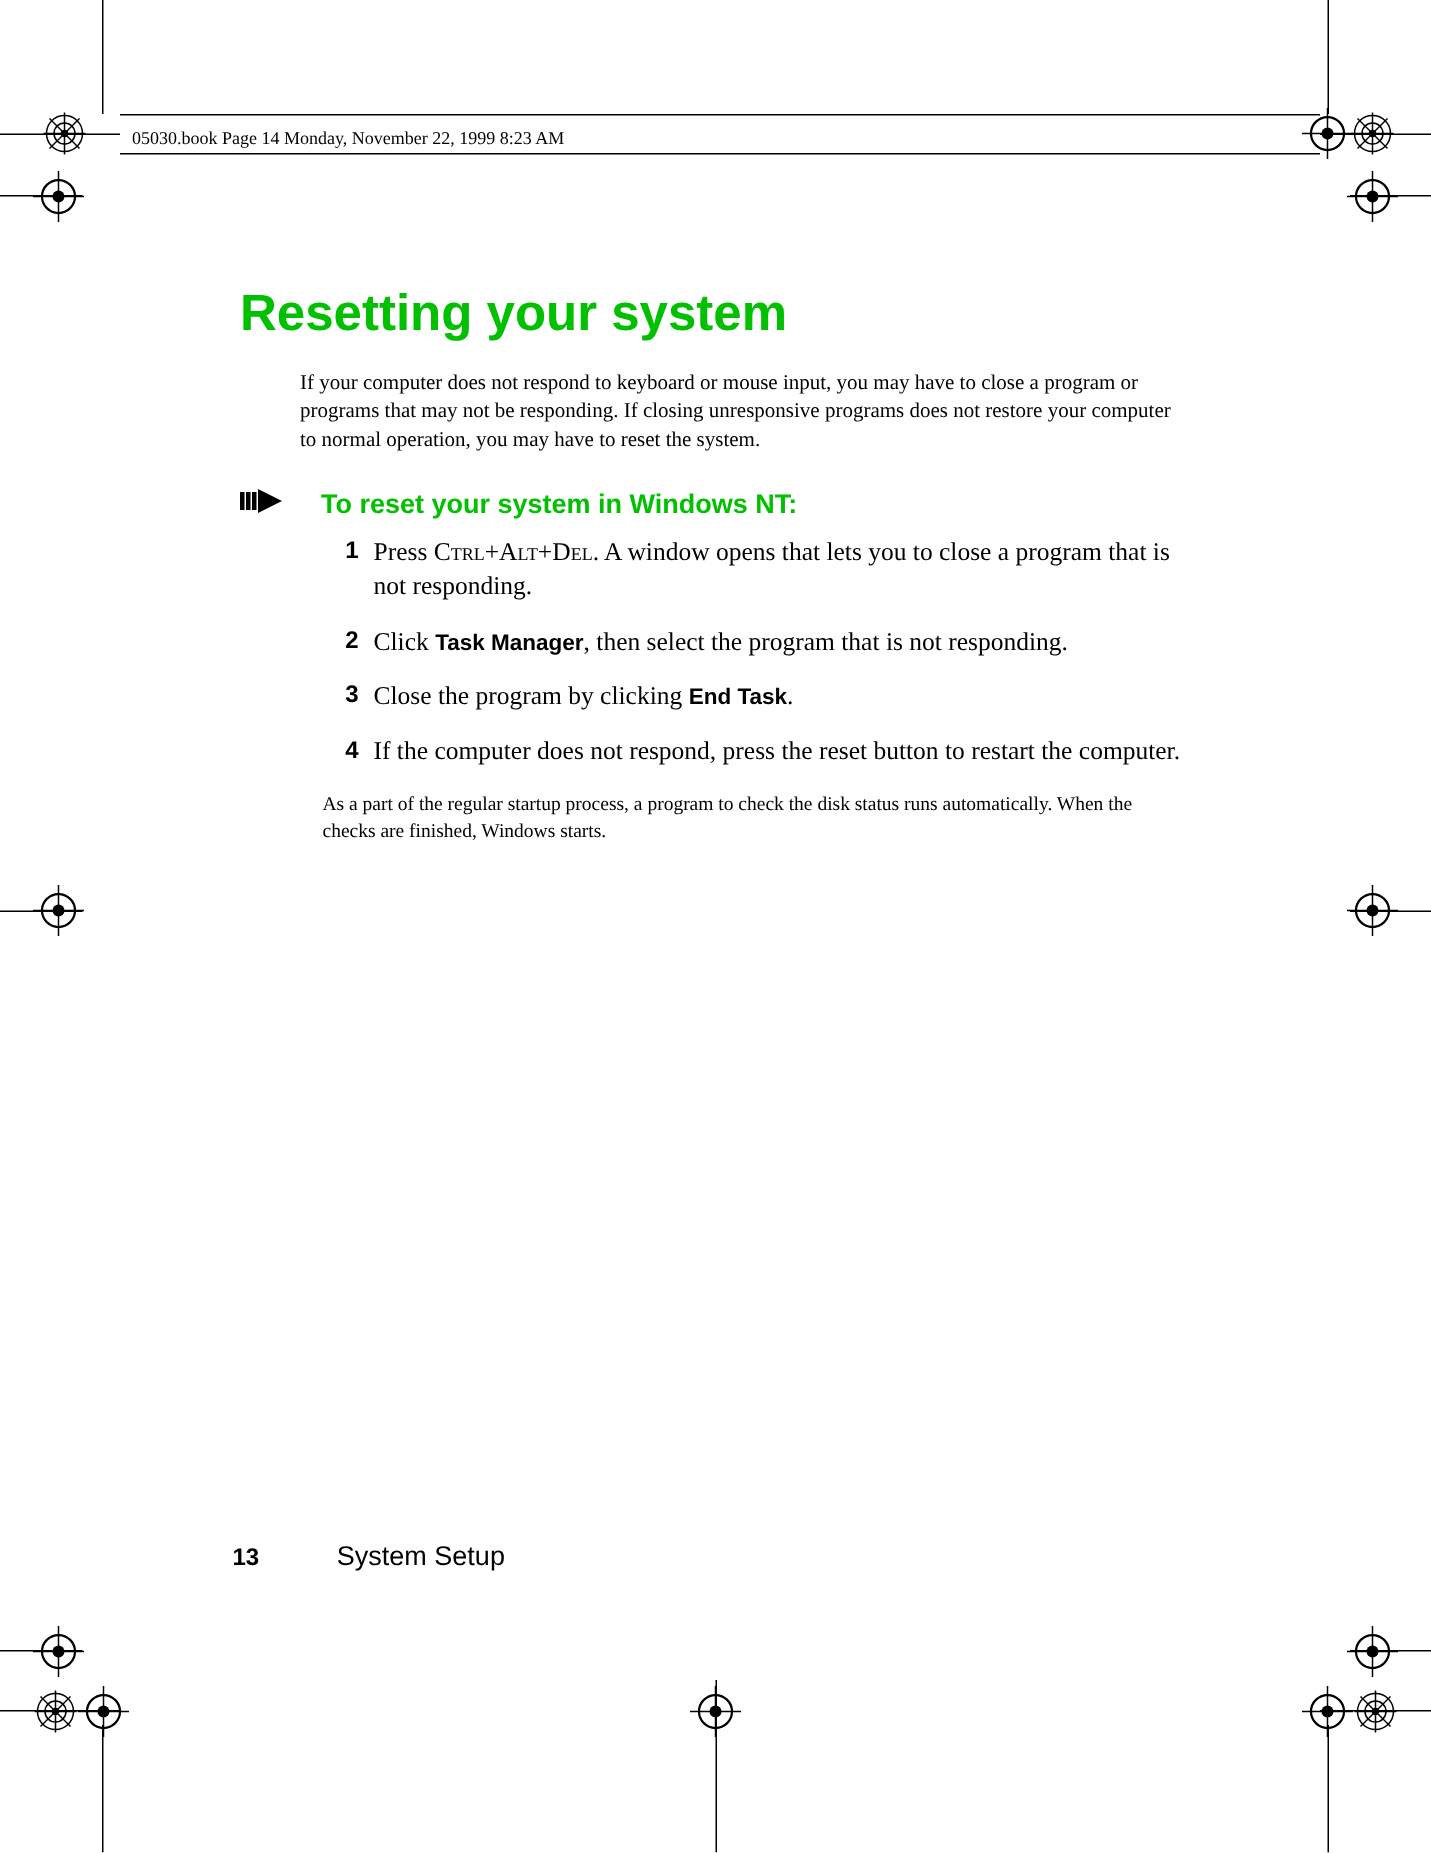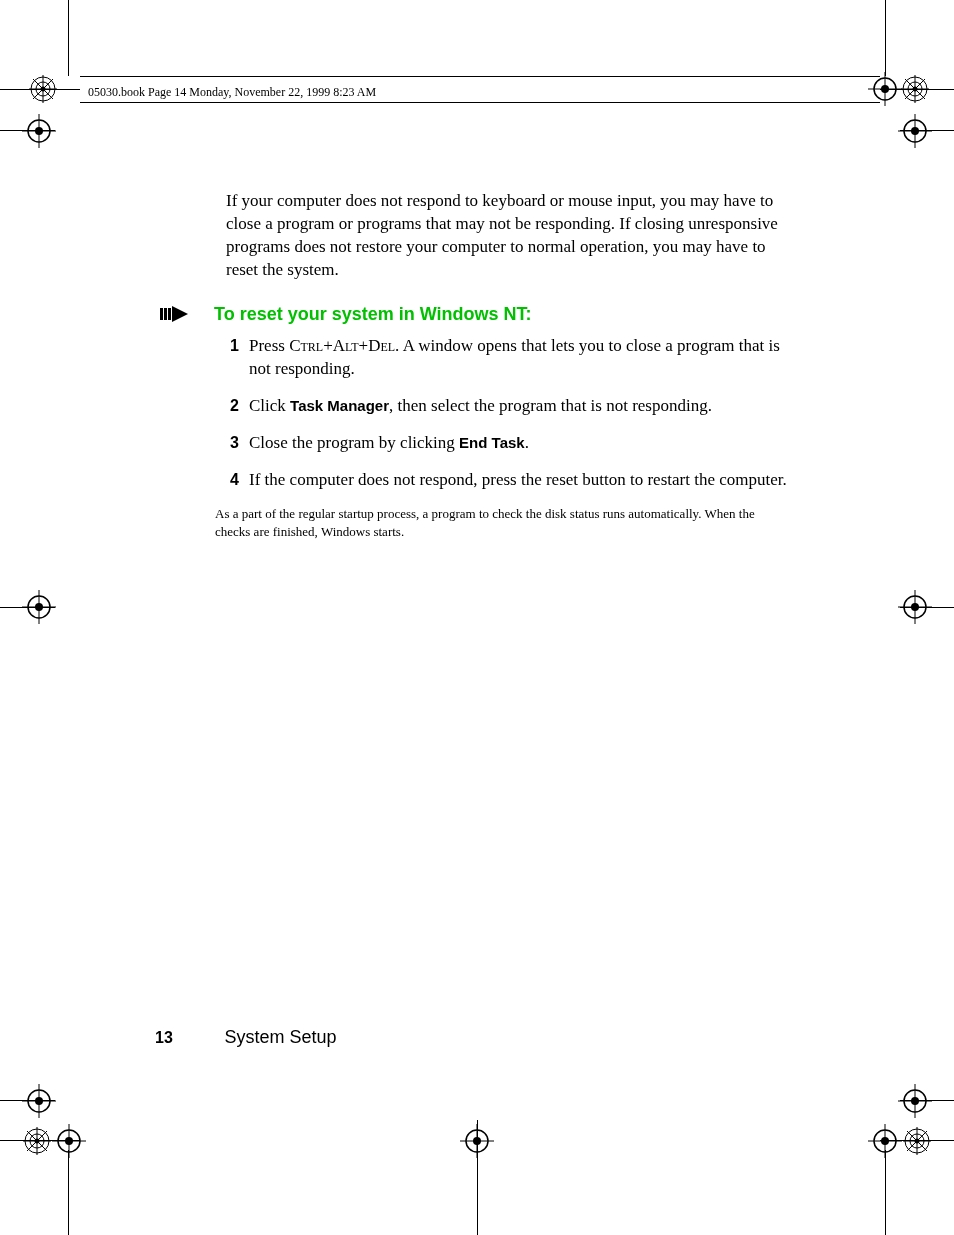--- a/index.html
+++ b/index.html
@@ -48,29 +48,29 @@
     width: 630px;
   }
   h1.title {
     color: #00c000;
     font-family: Arial, Helvetica, sans-serif;
     font-weight: 700;
     font-size: 34px;
     margin: 0 0 18px 0;
   }
   .intro {
-    margin-left: 66px;
-    font-size: 17px;
+    margin-left: 40px;
+    font-size: 14px;
     line-height: 1.35;
     margin-bottom: 22px;
     color: #000;
   }
   .subhead-row {
     display: flex;
-    align-items: center;
+    align-items: flex-start;
     margin-bottom: 10px;
   }
   .arrow-icon {
     width: 34px;
     flex: 0 0 34px;
     display: flex;
     align-items: center;
   }
   .arrow-icon svg { display:block; }
   .subhead {
@@ -153,20 +153,21 @@
 </head>
 <body>
 
 <div class="page">
 
   <div class="header-rule"></div>
   <div class="header-meta">05030.book  Page 14  Monday, November 22, 1999  8:23 AM</div>
   <div class="header-rule2"></div>
 
   <div class="content">
+    <h1 class="title">Resetting your system</h1>
 
     <div class="intro">If your computer does not respond to keyboard or mouse input, you may have to close a program or programs that may not be responding. If closing unresponsive programs does not restore your computer to normal operation, you may have to reset the system.</div>
 
     <div class="subhead-row">
       <span class="arrow-icon">
         <svg width="30" height="16" viewBox="0 0 30 16">
           <rect x="0" y="2" width="3" height="12" fill="#000"></rect>
           <rect x="4" y="2" width="3" height="12" fill="#000"></rect>
           <rect x="8" y="2" width="3" height="12" fill="#000"></rect>
           <polygon points="12,0 12,16 28,8" fill="#000"></polygon>

